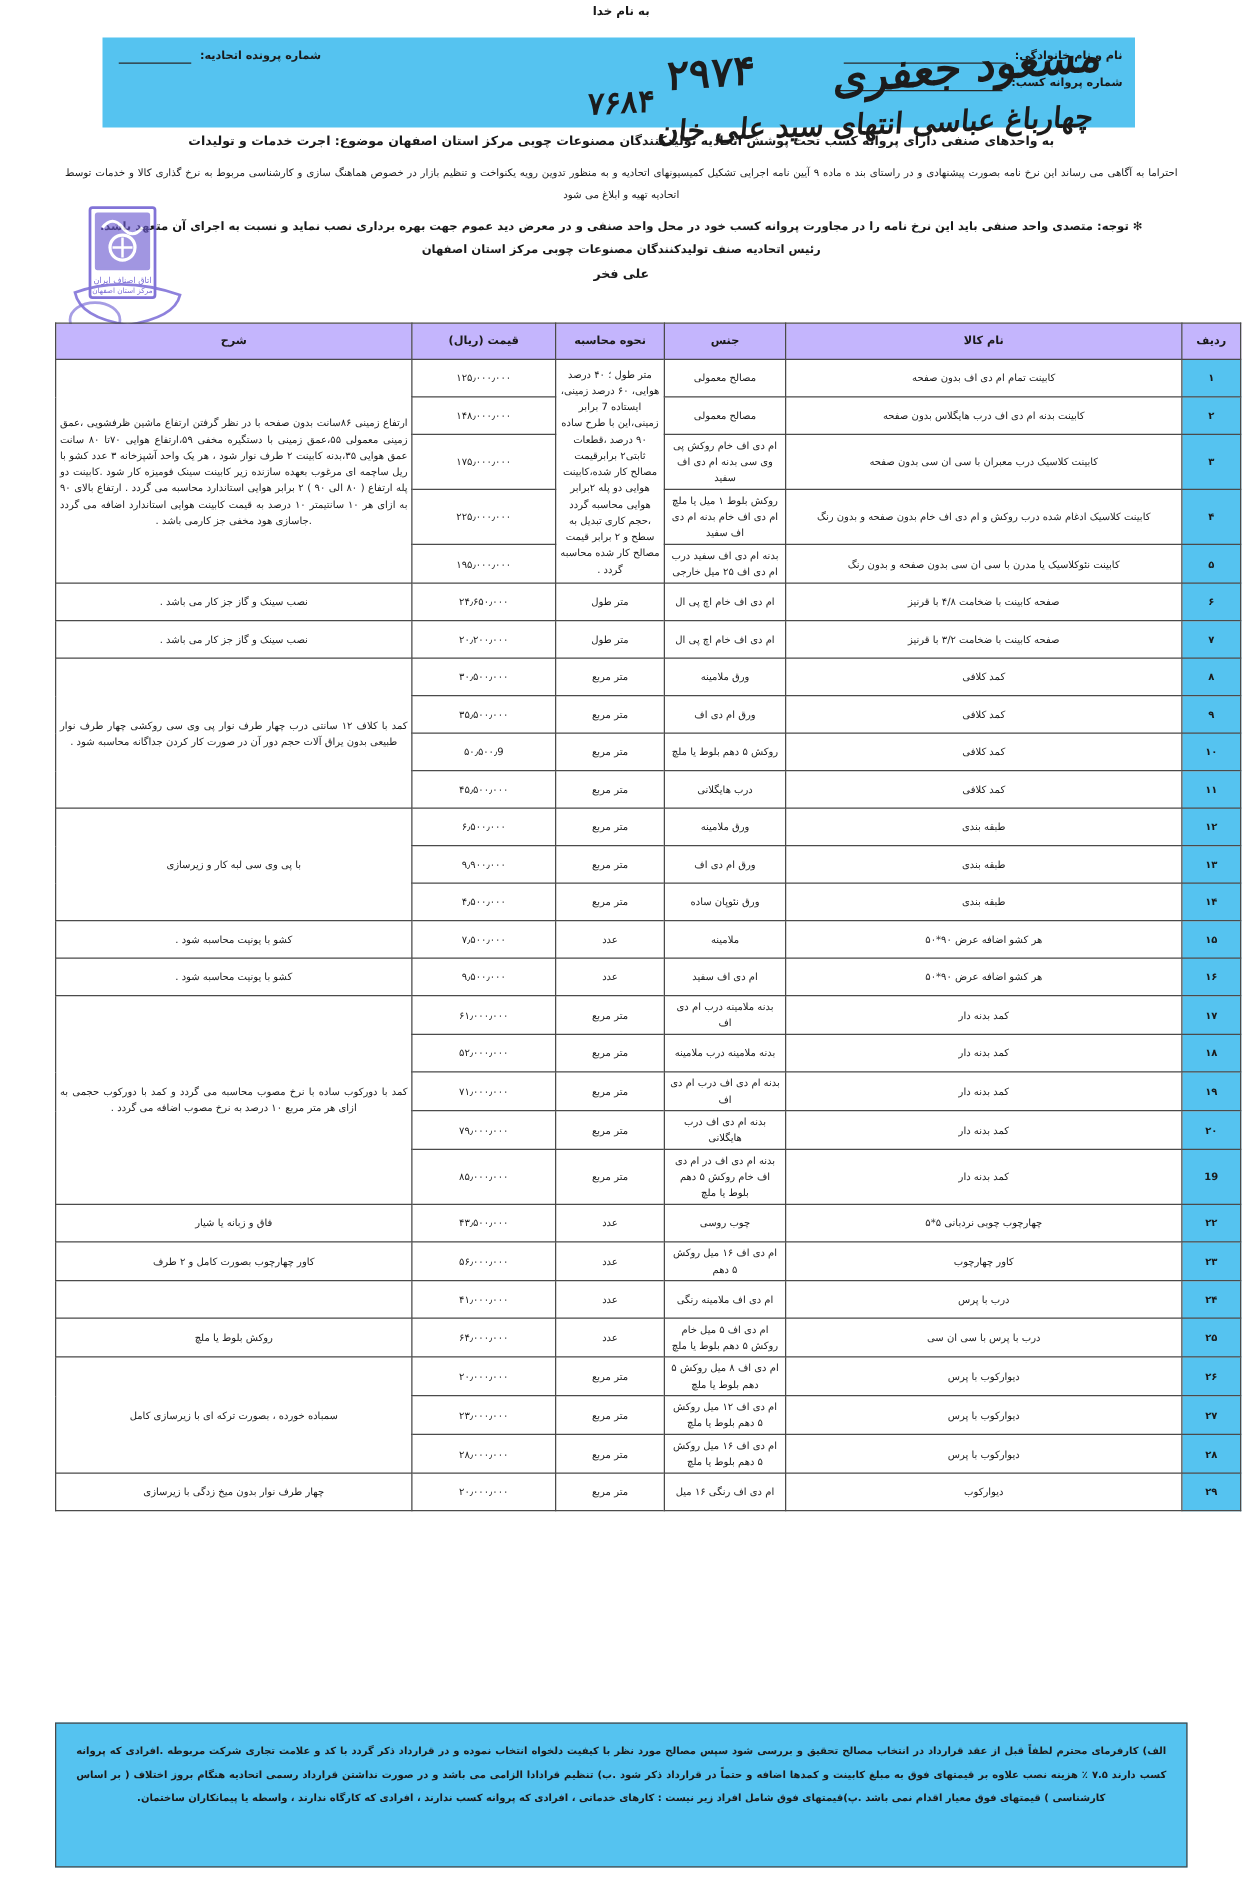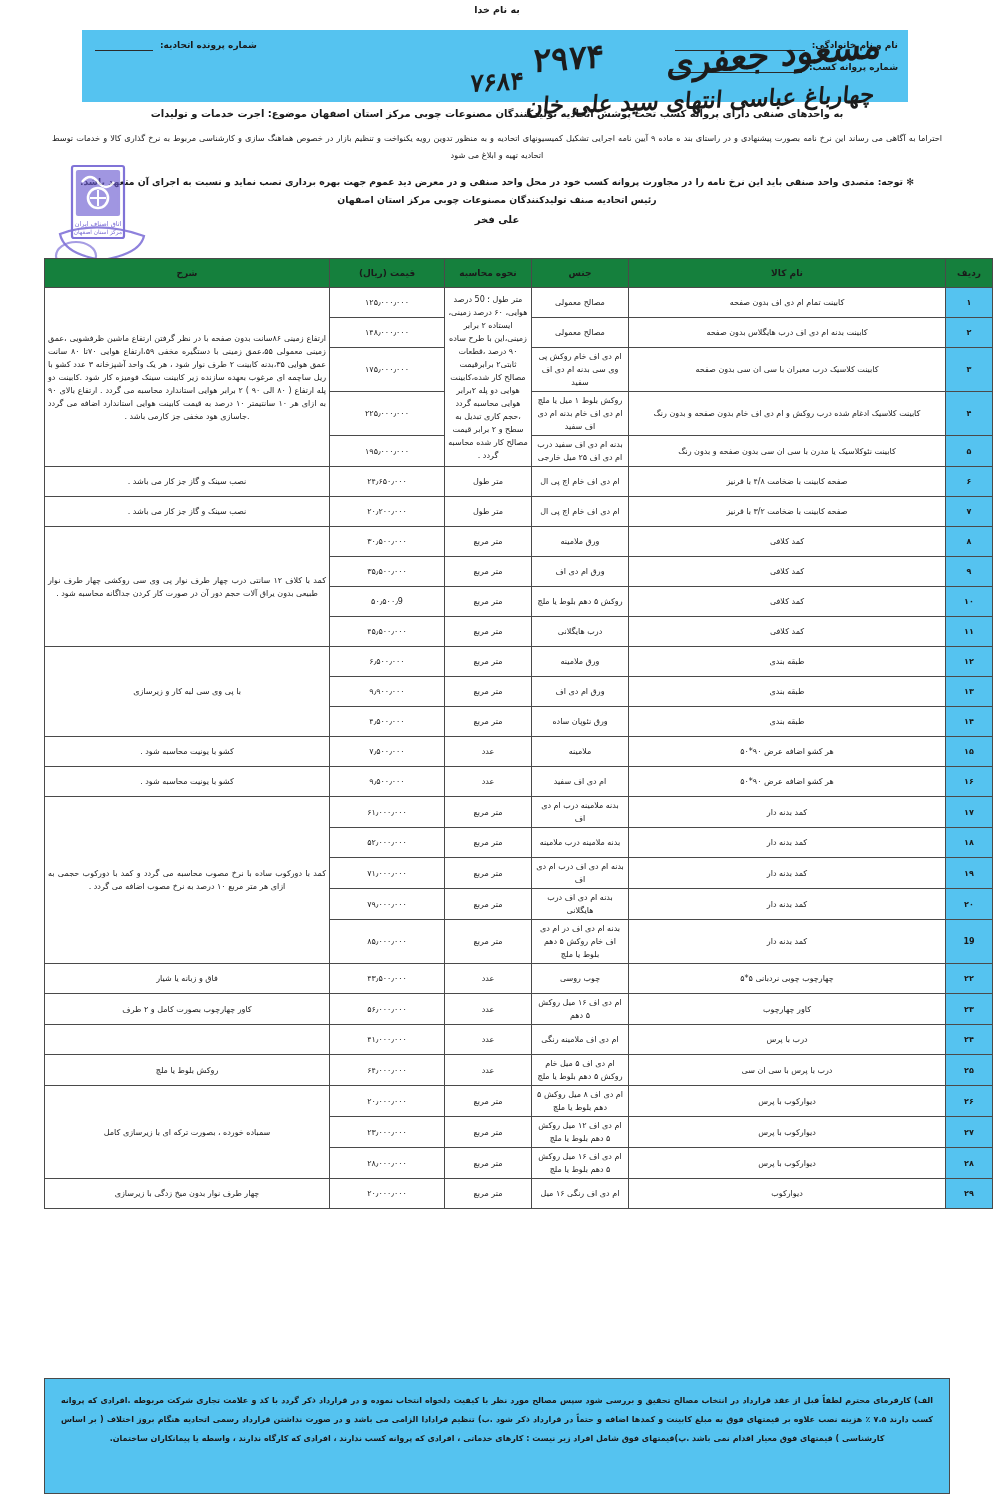--- a/index.html
+++ b/index.html
@@ -150,21 +150,21 @@
   table.pricelist th,
   table.pricelist td {
     border: 1px solid #4a4a4a;
     padding: 2px 3px;
     vertical-align: middle;
     text-align: center;
     font-size: 8px;
     line-height: 13px;
   }
   table.pricelist thead th {
-    background: #15803d;
+    background: #c4b5fd;
     font-size: 9px;
     font-weight: bold;
     height: 22px;
     padding: 3px;
   }
   td.col-radif {
     background: #55c3f0;
     font-weight: bold;
     font-size: 9px;
     width: 40px;
@@ -264,21 +264,21 @@
         <th class="h-calc">نحوه محاسبه</th>
         <th class="h-price">قیمت (ریال)</th>
         <th class="h-desc">شرح</th>
       </tr>
     </thead>
     <tbody id="price-body">
         <tr style="height: 30px;">
           <td class="col-radif">۱</td>
           <td class="col-name">کابینت تمام ام دی اف بدون صفحه</td>
           <td class="col-jens">مصالح معمولی</td>
-          <td class="col-calc" rowspan="5">متر طول ؛ 50 درصد هوایی، ۶۰ درصد زمینی، ایستاده ۲ برابر زمینی،این با طرح ساده ۹۰ درصد ،قطعات ثابتی۲ برابرقیمت مصالح کار شده،کابینت هوایی دو پله ۲برابر هوایی محاسبه گردد ،حجم کاری تبدیل به سطح و ۲ برابر قیمت مصالح کار شده محاسبه گردد .</td>
+          <td class="col-calc" rowspan="5">متر طول ؛ ۴۰ درصد هوایی، ۶۰ درصد زمینی، ایستاده 7 برابر زمینی،این با طرح ساده ۹۰ درصد ،قطعات ثابتی۲ برابرقیمت مصالح کار شده،کابینت هوایی دو پله ۲برابر هوایی محاسبه گردد ،حجم کاری تبدیل به سطح و ۲ برابر قیمت مصالح کار شده محاسبه گردد .</td>
           <td class="col-price">۱۲۵٫۰۰۰٫۰۰۰</td>
           <td class="col-desc long" rowspan="5">ارتفاع زمینی ۸۶سانت بدون صفحه با در نظر گرفتن ارتفاع ماشین ظرفشویی ،عمق زمینی معمولی ۵۵،عمق زمینی با دستگیره مخفی ۵۹،ارتفاع هوایی ۷۰تا ۸۰ سانت عمق هوایی ۳۵،بدنه کابینت ۲ طرف نوار شود ، هر یک واحد آشپزخانه ۳ عدد کشو با ریل ساچمه ای مرغوب بعهده سازنده زیر کابینت سینک فومیزه کار شود .کابینت دو پله ارتفاع ( ۸۰ الی ۹۰ ) ۲ برابر هوایی استاندارد محاسبه می گردد . ارتفاع بالای ۹۰ به ازای هر ۱۰ سانتیمتر ۱۰ درصد به قیمت کابینت هوایی استاندارد اضافه می گردد .جاسازی هود مخفی جز کارمی باشد .</td>
         </tr>
         <tr style="height: 30px;">
           <td class="col-radif">۲</td>
           <td class="col-name">کابینت بدنه ام دی اف درب هایگلاس بدون صفحه</td>
           <td class="col-jens">مصالح معمولی</td>
           <td class="col-price">۱۴۸٫۰۰۰٫۰۰۰</td>
         </tr>
         <tr style="height: 30px;">

